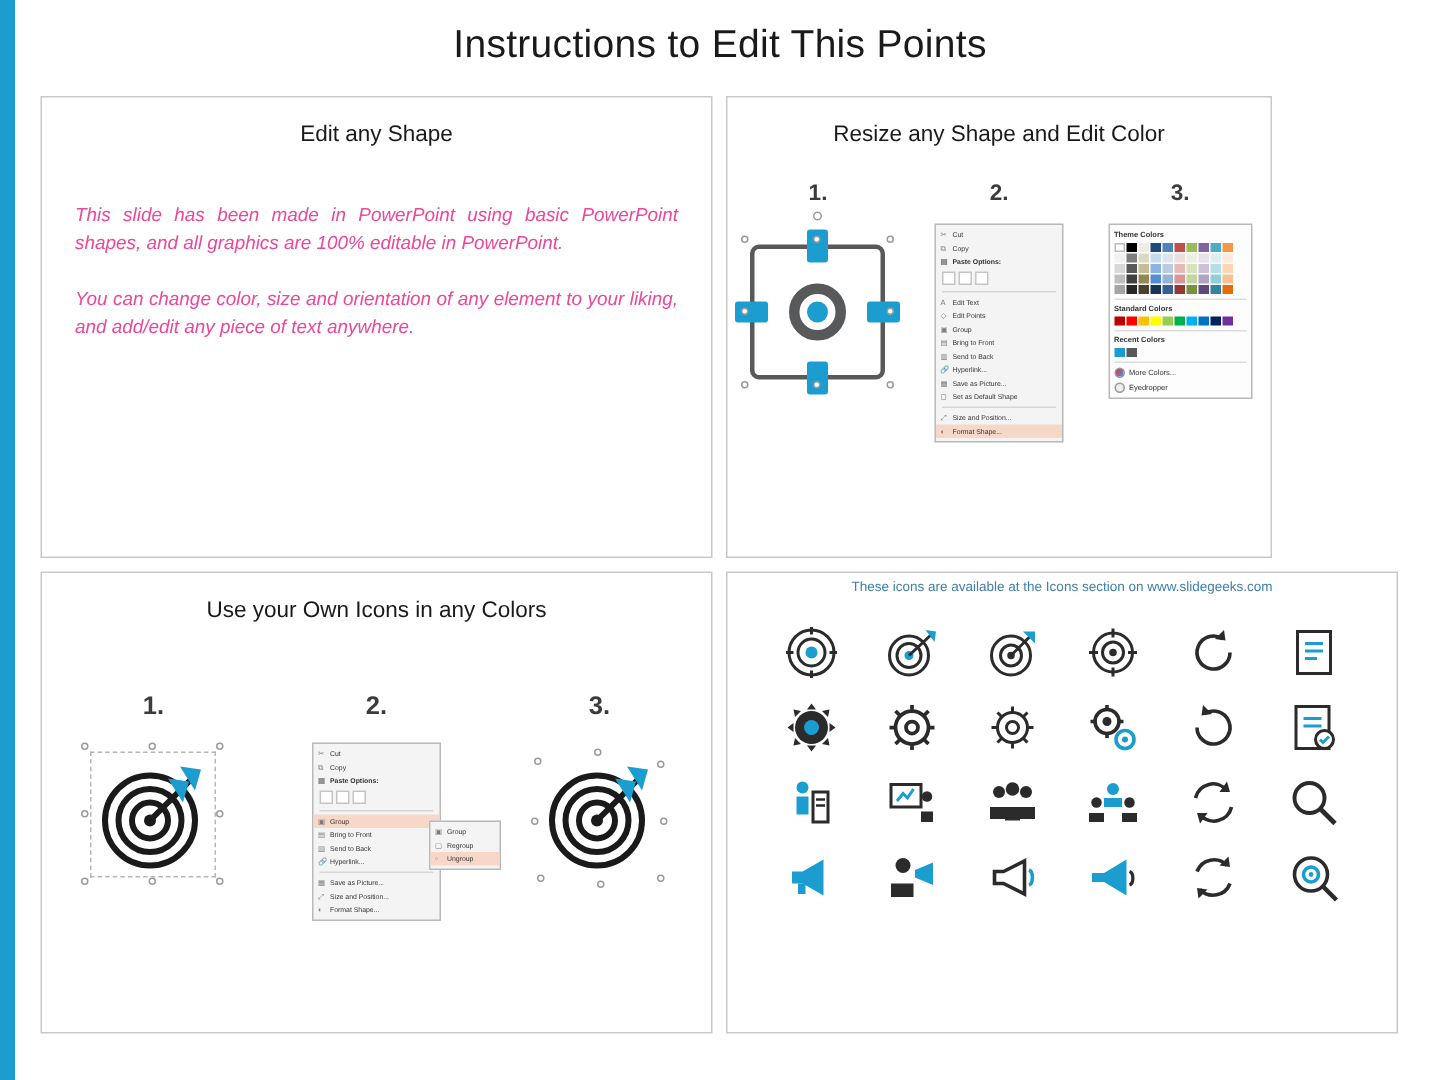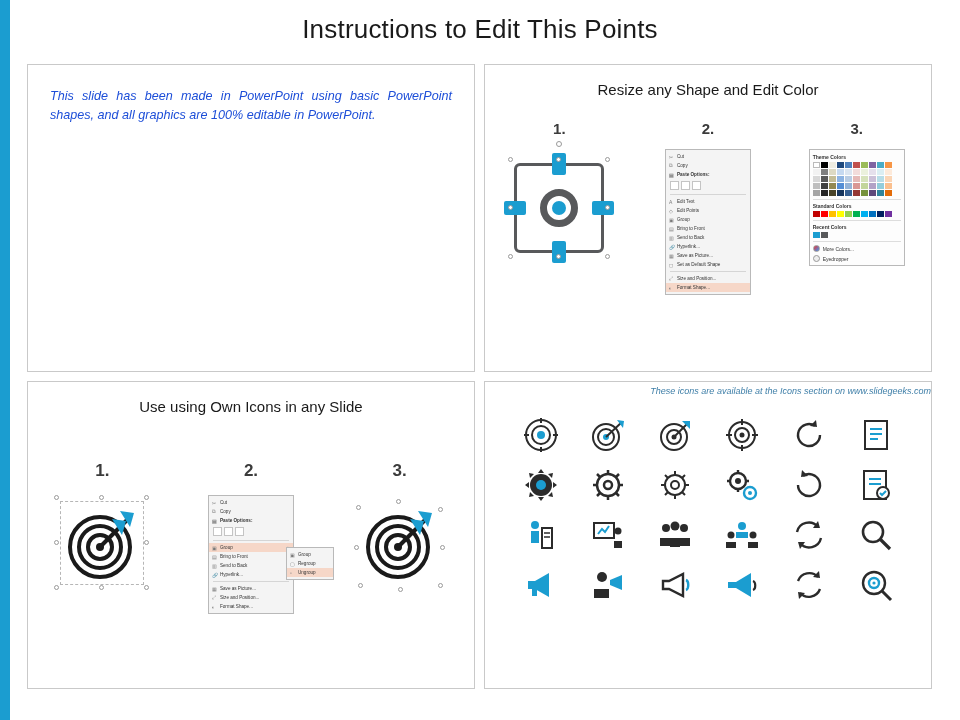--- a/index.html
+++ b/index.html
@@ -30,43 +30,42 @@
     color: #1a1a1a;
     font-weight: normal;
     letter-spacing: 0.2px;
   }
   .panel {
     position: absolute;
     border: 1px solid #c9c9c9;
     background: #ffffff;
   }
   .p1 { left: 27px;  top: 64px;  width: 448px; height: 308px; }
-  .p2 { left: 484px; top: 64px;  width: 448px; height: 308px; }
+  .p2 { left: 484px; top: 64px;  width: 364px; height: 308px; }
   .p3 { left: 27px;  top: 381px; width: 448px; height: 308px; }
   .p4 { left: 484px; top: 381px; width: 448px; height: 308px; }
 
   .panel-title {
     text-align: center;
     font-size: 15px;
     color: #1a1a1a;
     margin-top: 16px;
   }
   .panel-title.small { font-size: 14.5px; }
   .panel-sub {
-    text-align: right;
+    text-align: center;
     font-size: 9px;
     color: #3f7fa8;
-    font-style: italic;
     margin-top: 4px;
   }
   .body-text {
-    margin: 22px 22px 0 22px;
+    margin: 36px 22px 0 22px;
     font-size: 12.6px;
     font-style: italic;
-    color: #1d4ed8;
+    color: #ec4899;
     line-height: 1.5;
     text-align: justify;
   }
   .body-text.second { margin-top: 18px; }
 
   .numbers-row {
     display: flex;
     margin-top: 22px;
   }
   .numbers-row .num {
@@ -162,21 +161,23 @@
 </style>
 </head>
 <body>
 
 <div class="slide">
   <div class="left-bar"></div>
 
   <div class="slide-title">Instructions to Edit This Points</div>
 
   <div class="panel p1">
+    <div class="panel-title">Edit any Shape</div>
     <div class="body-text">This slide has been made in PowerPoint using basic PowerPoint shapes, and all graphics are 100% editable in PowerPoint.</div>
+    <div class="body-text second">You can change color, size and orientation of any element to your liking, and add/edit any piece of text anywhere.</div>
   </div>
 
   <div class="panel p2">
     <div class="panel-title">Resize any Shape and Edit Color</div>
     <div class="numbers-row">
       <div class="num">1.</div>
       <div class="num">2.</div>
       <div class="num">3.</div>
     </div>
     <div class="figs-row">
@@ -357,21 +358,21 @@
           <div class="picker-line">
             <span class="dotc" style="background:#eee"></span>
             <span>Eyedropper</span>
           </div>
         </div>
       </div>
     </div>
   </div>
 
   <div class="panel p3">
-    <div class="panel-title">Use using Own Icons in any Slide</div>
+    <div class="panel-title">Use your Own Icons in any Colors</div>
     <div class="numbers-row big" style="margin-top:46px">
       <div class="num">1.</div>
       <div class="num">2.</div>
       <div class="num">3.</div>
     </div>
     <div class="figs-row" style="margin-top:14px">
 
       <div class="figs-cell">
         <div class="dartfig">
           <div class="dartbox"></div>

